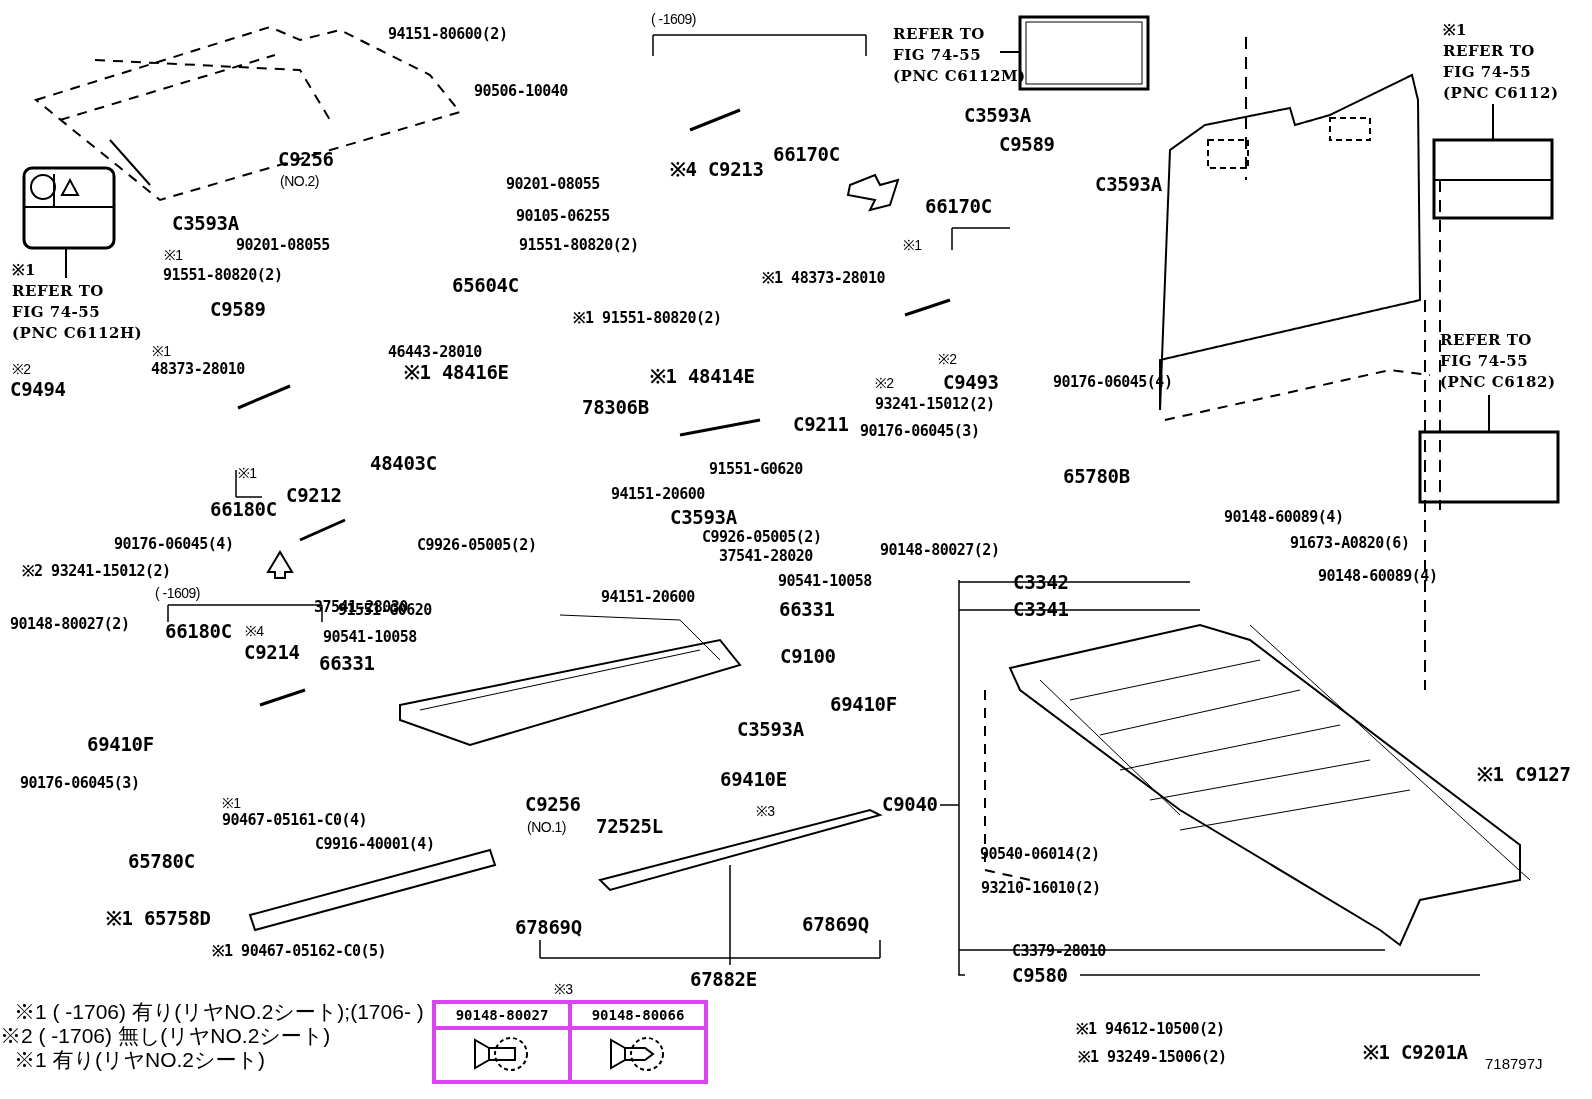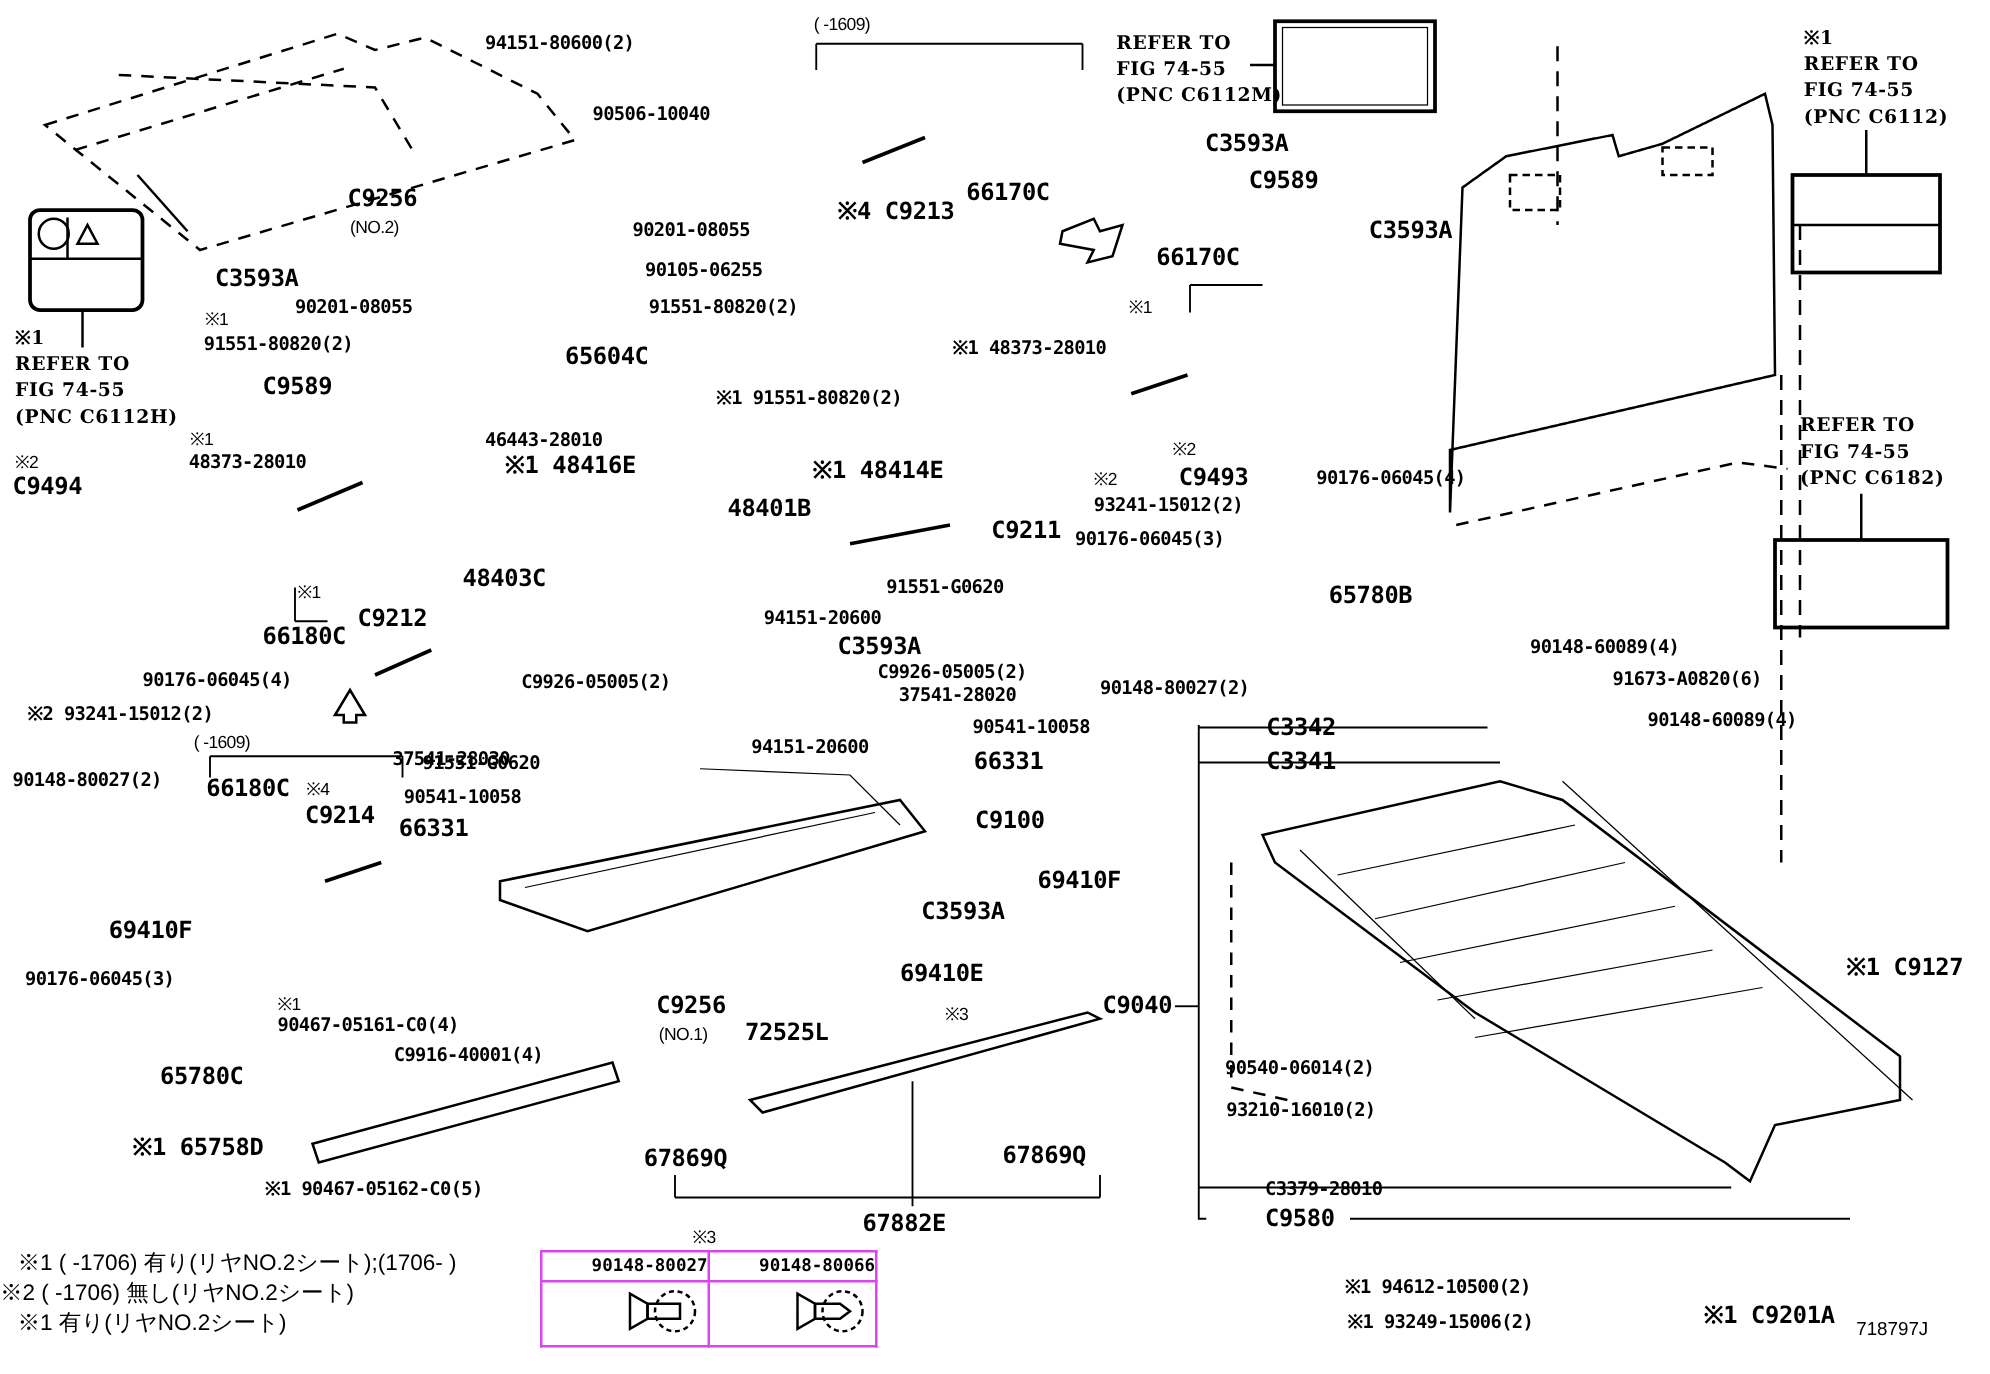--- a/index.html
+++ b/index.html
@@ -4,24 +4,24 @@
 <style>
   html, body { margin: 0; padding: 0; background: #ffffff; }
   body { width: 1592px; height: 1099px; position: relative; overflow: hidden;
          font-family: "DejaVu Sans Mono", "Liberation Mono", monospace; color: #000; }
   #art { position: absolute; left: 0; top: 0; width: 1592px; height: 1099px; }
   .lbl { position: absolute; font-family: "DejaVu Sans Mono", monospace; font-weight: bold;
          font-size: 15px; letter-spacing: -0.5px; white-space: nowrap; line-height: 1; color: #000; }
   .lbl.big { font-size: 19px; letter-spacing: -0.3px; }
   .lbl.small { font-size: 14px; font-weight: normal; font-family: "Liberation Sans", sans-serif; }
   .lbl.ref { font-family: "DejaVu Serif", serif; font-size: 15px; line-height: 21px; letter-spacing: 0.5px; }
-  .note { position: absolute; font-family: "Liberation Sans", sans-serif; font-size: 18px; white-space: nowrap; }
+  .note { position: absolute; font-family: "Liberation Sans", sans-serif; font-size: 21px; white-space: nowrap; }
   .code { position: absolute; font-family: "Liberation Sans", sans-serif; font-size: 15px; }
   table.screw { position: absolute; left: 432px; top: 1000px; border-collapse: collapse; }
-  table.screw td { border: 2px solid #d946ef; width: 132px; text-align: right;
+  table.screw td { border: 4px solid #d946ef; width: 132px; text-align: center;
                    font-family: "DejaVu Sans Mono", monospace; font-weight: bold; font-size: 14px; padding: 3px 0; }
   table.screw td.img { height: 44px; }
 </style>
 </head>
 <body>
 
 <svg id="art" viewBox="0 0 1592 1099" fill="none" stroke="#000" stroke-width="2">
 
   <g stroke-dasharray="10 8">
     <path d="M36 100 L270 27 L300 40 L340 30 L380 50 L430 75 L460 112 L160 200 Z"></path>
@@ -159,21 +159,21 @@
 <div class="lbl" style="left:314px;top:600px;">37541-28030</div>
 <div class="lbl" style="left:323px;top:630px;">90541-10058</div>
 <div class="lbl big" style="left:319px;top:654px;">66331</div>
 <div class="lbl" style="left:417px;top:538px;">C9926-05005(2)</div>
 <div class="lbl small" style="left:651px;top:12px;">(      -1609)</div>
 <div class="lbl big" style="left:773px;top:145px;">66170C</div>
 <div class="lbl big" style="left:670px;top:160px;">※4 C9213</div>
 <div class="lbl" style="left:762px;top:271px;">※1 48373-28010</div>
 <div class="lbl" style="left:573px;top:311px;">※1 91551-80820(2)</div>
 <div class="lbl big" style="left:650px;top:367px;">※1 48414E</div>
-<div class="lbl big" style="left:582px;top:398px;">48401B</div>
+<div class="lbl big" style="left:582px;top:398px;">78306B</div>
 <div class="lbl big" style="left:793px;top:415px;">C9211</div>
 <div class="lbl" style="left:709px;top:462px;">91551-G0620</div>
 <div class="lbl" style="left:611px;top:487px;">94151-20600</div>
 <div class="lbl big" style="left:670px;top:508px;">C3593A</div>
 <div class="lbl" style="left:702px;top:530px;">C9926-05005(2)</div>
 <div class="lbl" style="left:719px;top:549px;">37541-28020</div>
 <div class="lbl" style="left:601px;top:590px;">94151-20600</div>
 <div class="lbl" style="left:778px;top:574px;">90541-10058</div>
 <div class="lbl big" style="left:779px;top:600px;">66331</div>
 <div class="lbl big" style="left:780px;top:647px;">C9100</div>

